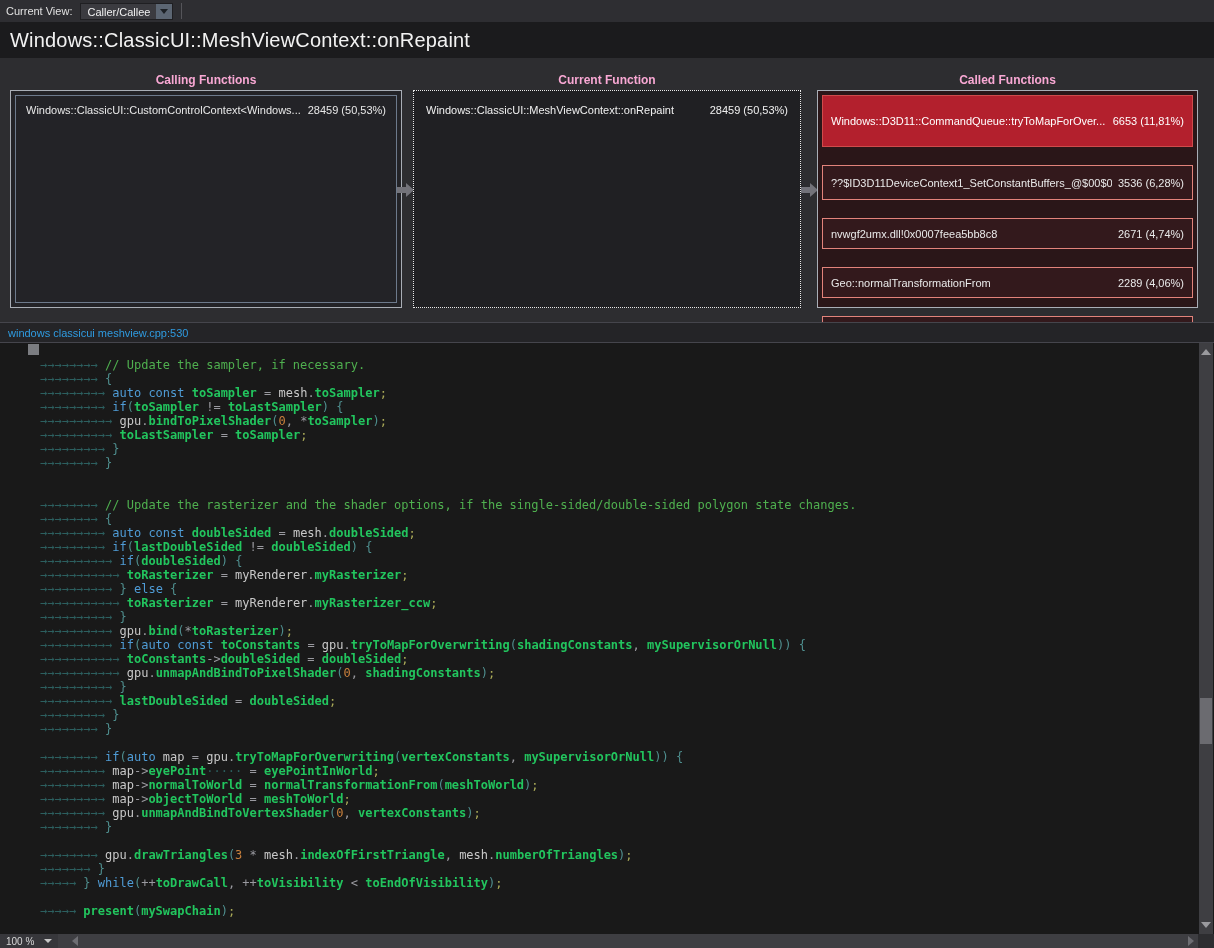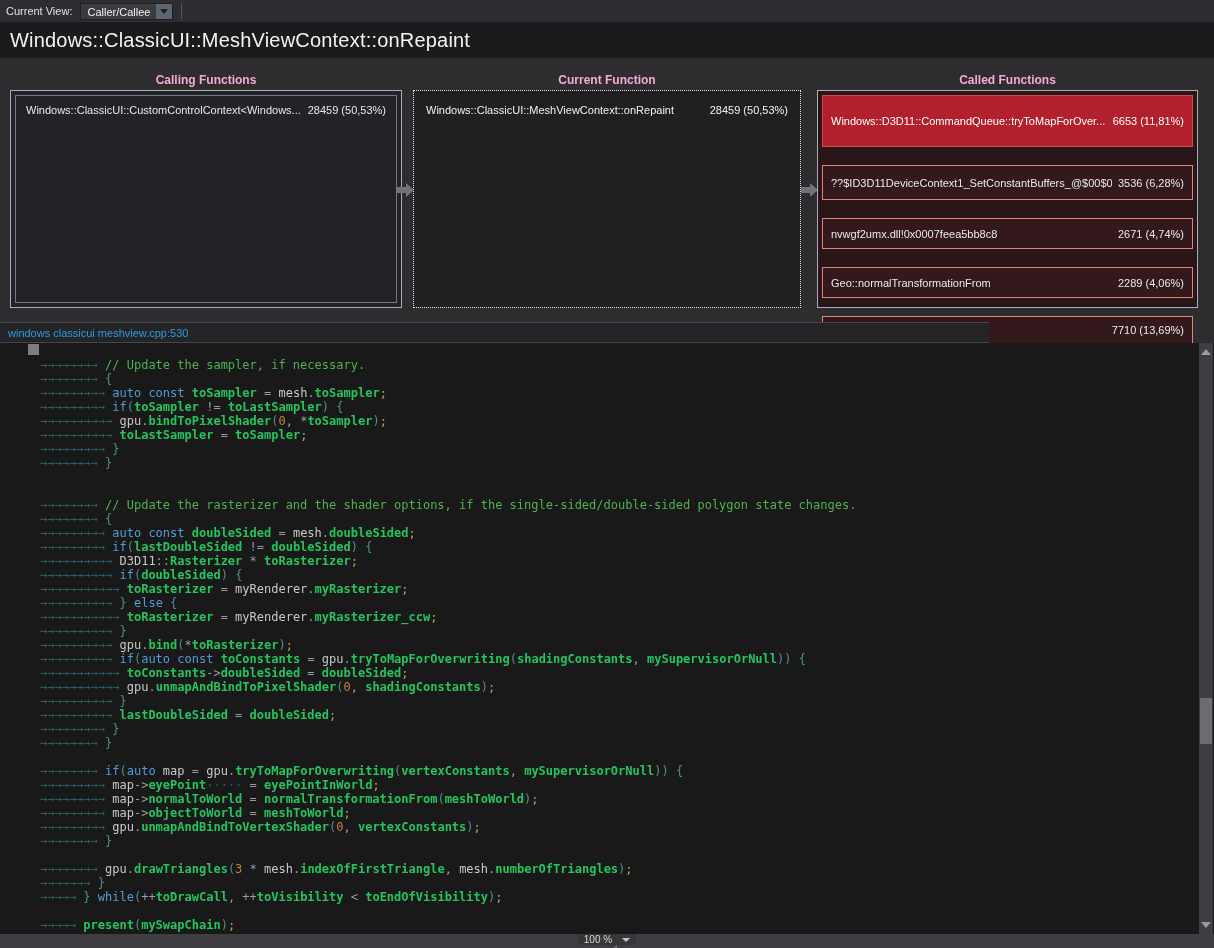--- a/index.html
+++ b/index.html
@@ -48,21 +48,21 @@
   .called-item:nth-child(4) { height:31px; }
   .called-item:nth-child(5) { height:44px; align-items:flex-start; padding-top:7px; }
 
   .flow-arrow { position:absolute; top:125px; width:17px; height:14px; }
   .flow-arrow .shaft { position:absolute; left:0; top:4px; width:9px; height:6px; background:#73737a; }
   .flow-arrow .head  { position:absolute; left:9px; top:0; width:0; height:0; border-left:8px solid #73737a; border-top:7px solid transparent; border-bottom:7px solid transparent; }
   .arrow-left  { left:397px; }
   .arrow-right { left:801px; }
 
   
-  .pathbar { position:absolute; left:0; top:322px; width:989px; height:21px; background:#242427; border-top:1px solid #45454c; border-bottom:1px solid #45454c; display:flex; align-items:center; }
+  .pathbar { position:absolute; left:0; top:322px; width:1214px; height:21px; background:#242427; border-top:1px solid #45454c; border-bottom:1px solid #45454c; display:flex; align-items:center; }
   .pathbar .path { color:#2f9be0; font-size:11px; padding-left:8px; }
 
   
   .code-region { position:absolute; left:0; top:343px; width:1214px; height:591px; background:#191919; overflow:hidden; }
   .fold-box { position:absolute; left:28px; top:1px; width:11px; height:11px; background:#7b7d81; }
   .code-lines { position:absolute; left:40px; top:15px; font-family:"DejaVu Sans Mono",monospace; font-size:12px; }
   .code-line { height:14px; line-height:14px; white-space:pre; }
   .tok-ws { color:#2c5f5f; }
   .tok-cm { color:#4fb04f; }
   .tok-kw { color:#4f9cd6; }
@@ -75,21 +75,21 @@
 
   
   .vscroll { position:absolute; right:1px; top:343px; width:14px; height:591px; background:#3e3e42; }
   .vscroll .up, .vscroll .down { position:absolute; left:0; width:14px; height:14px; display:flex; align-items:center; justify-content:center; cursor:pointer; }
   .vscroll .up { top:2px; } .vscroll .down { bottom:2px; }
   .tri-up   { width:0; height:0; border-left:5px solid transparent; border-right:5px solid transparent; border-bottom:6px solid #9a9a9e; }
   .tri-down { width:0; height:0; border-left:5px solid transparent; border-right:5px solid transparent; border-top:6px solid #9a9a9e; }
   .vscroll .thumb { position:absolute; left:1px; top:355px; width:12px; height:46px; background:#6b6b70; cursor:pointer; }
 
   
-  .statusbar { position:absolute; left:0; top:934px; width:1214px; height:14px; background:#3e3e42; display:flex; align-items:center;flex-direction:column; }
+  .statusbar { position:absolute; left:0; top:934px; width:1214px; height:14px; background:#3e3e42; display:flex; align-items:center; }
   .zoom-select { display:flex; align-items:center; height:14px; background:#37373b; padding:0 6px; cursor:pointer; }
   .zoom-select .zl { color:#d8d8d8; font-size:10px; padding-right:10px; }
   .zoom-caret { width:0; height:0; border-left:4px solid transparent; border-right:4px solid transparent; border-top:4px solid #c8c8c8; }
   .hs-left  { margin-left:14px; width:0; height:0; border-top:5px solid transparent; border-bottom:5px solid transparent; border-right:6px solid #6e6e73; cursor:pointer; }
   .hs-track { flex:1; height:14px; cursor:pointer; }
   .hs-right { width:0; height:0; border-top:5px solid transparent; border-bottom:5px solid transparent; border-left:6px solid #6e6e73; margin-right:4px; cursor:pointer; }
   .corner { width:16px; height:14px; background:#2d2d30; }
 </style>
 </head>
 <body>
@@ -178,21 +178,20 @@
       <div class="code-line"><span class="tok-ws">→→→→→→→→→→ </span><span class="tok-pl">gpu</span><span class="tok-op">.</span><span class="tok-id">bindToPixelShader</span><span class="tok-pn">(</span><span class="tok-nm">0</span><span class="tok-op">, *</span><span class="tok-id">toSampler</span><span class="tok-pn">)</span><span class="tok-sc">;</span></div>
       <div class="code-line"><span class="tok-ws">→→→→→→→→→→ </span><span class="tok-id">toLastSampler</span><span class="tok-op"> = </span><span class="tok-id">toSampler</span><span class="tok-sc">;</span></div>
       <div class="code-line"><span class="tok-ws">→→→→→→→→→ </span><span class="tok-pn">}</span></div>
       <div class="code-line"><span class="tok-ws">→→→→→→→→ </span><span class="tok-pn">}</span></div>
       <div class="code-line"></div>
       <div class="code-line"></div>
       <div class="code-line"><span class="tok-ws">→→→→→→→→ </span><span class="tok-cm">// Update the rasterizer and the shader options, if the single-sided/double-sided polygon state changes.</span></div>
       <div class="code-line"><span class="tok-ws">→→→→→→→→ </span><span class="tok-pn">{</span></div>
       <div class="code-line"><span class="tok-ws">→→→→→→→→→ </span><span class="tok-kw">auto</span><span class="tok-pl"> </span><span class="tok-kw">const</span><span class="tok-pl"> </span><span class="tok-id">doubleSided</span><span class="tok-op"> = </span><span class="tok-pl">mesh</span><span class="tok-op">.</span><span class="tok-id">doubleSided</span><span class="tok-sc">;</span></div>
       <div class="code-line"><span class="tok-ws">→→→→→→→→→ </span><span class="tok-kw">if</span><span class="tok-pn">(</span><span class="tok-id">lastDoubleSided</span><span class="tok-op"> != </span><span class="tok-id">doubleSided</span><span class="tok-pn">)</span><span class="tok-pl"> </span><span class="tok-pn">{</span></div>
-      <div class="code-line"><span class="tok-ws">→→→→→→→→→→ </span><span class="tok-pl">D3D11</span><span class="tok-op">::</span><span class="tok-id">Rasterizer</span><span class="tok-op"> * </span><span class="tok-id">toRasterizer</span><span class="tok-sc">;</span></div>
       <div class="code-line"><span class="tok-ws">→→→→→→→→→→ </span><span class="tok-kw">if</span><span class="tok-pn">(</span><span class="tok-id">doubleSided</span><span class="tok-pn">)</span><span class="tok-pl"> </span><span class="tok-pn">{</span></div>
       <div class="code-line"><span class="tok-ws">→→→→→→→→→→→ </span><span class="tok-id">toRasterizer</span><span class="tok-op"> = </span><span class="tok-pl">myRenderer</span><span class="tok-op">.</span><span class="tok-id">myRasterizer</span><span class="tok-sc">;</span></div>
       <div class="code-line"><span class="tok-ws">→→→→→→→→→→ </span><span class="tok-pn">}</span><span class="tok-pl"> </span><span class="tok-kw">else</span><span class="tok-pl"> </span><span class="tok-pn">{</span></div>
       <div class="code-line"><span class="tok-ws">→→→→→→→→→→→ </span><span class="tok-id">toRasterizer</span><span class="tok-op"> = </span><span class="tok-pl">myRenderer</span><span class="tok-op">.</span><span class="tok-id">myRasterizer_ccw</span><span class="tok-sc">;</span></div>
       <div class="code-line"><span class="tok-ws">→→→→→→→→→→ </span><span class="tok-pn">}</span></div>
       <div class="code-line"><span class="tok-ws">→→→→→→→→→→ </span><span class="tok-pl">gpu</span><span class="tok-op">.</span><span class="tok-id">bind</span><span class="tok-pn">(</span><span class="tok-op">*</span><span class="tok-id">toRasterizer</span><span class="tok-pn">)</span><span class="tok-sc">;</span></div>
       <div class="code-line"><span class="tok-ws">→→→→→→→→→→ </span><span class="tok-kw">if</span><span class="tok-pn">(</span><span class="tok-kw">auto</span><span class="tok-pl"> </span><span class="tok-kw">const</span><span class="tok-pl"> </span><span class="tok-id">toConstants</span><span class="tok-op"> = </span><span class="tok-pl">gpu</span><span class="tok-op">.</span><span class="tok-id">tryToMapForOverwriting</span><span class="tok-pn">(</span><span class="tok-id">shadingConstants</span><span class="tok-op">, </span><span class="tok-id">mySupervisorOrNull</span><span class="tok-pn">))</span><span class="tok-pl"> </span><span class="tok-pn">{</span></div>
       <div class="code-line"><span class="tok-ws">→→→→→→→→→→→ </span><span class="tok-id">toConstants</span><span class="tok-op">-&gt;</span><span class="tok-id">doubleSided</span><span class="tok-op"> = </span><span class="tok-id">doubleSided</span><span class="tok-sc">;</span></div>
       <div class="code-line"><span class="tok-ws">→→→→→→→→→→→ </span><span class="tok-pl">gpu</span><span class="tok-op">.</span><span class="tok-id">unmapAndBindToPixelShader</span><span class="tok-pn">(</span><span class="tok-nm">0</span><span class="tok-op">, </span><span class="tok-id">shadingConstants</span><span class="tok-pn">)</span><span class="tok-sc">;</span></div>
       <div class="code-line"><span class="tok-ws">→→→→→→→→→→ </span><span class="tok-pn">}</span></div>

